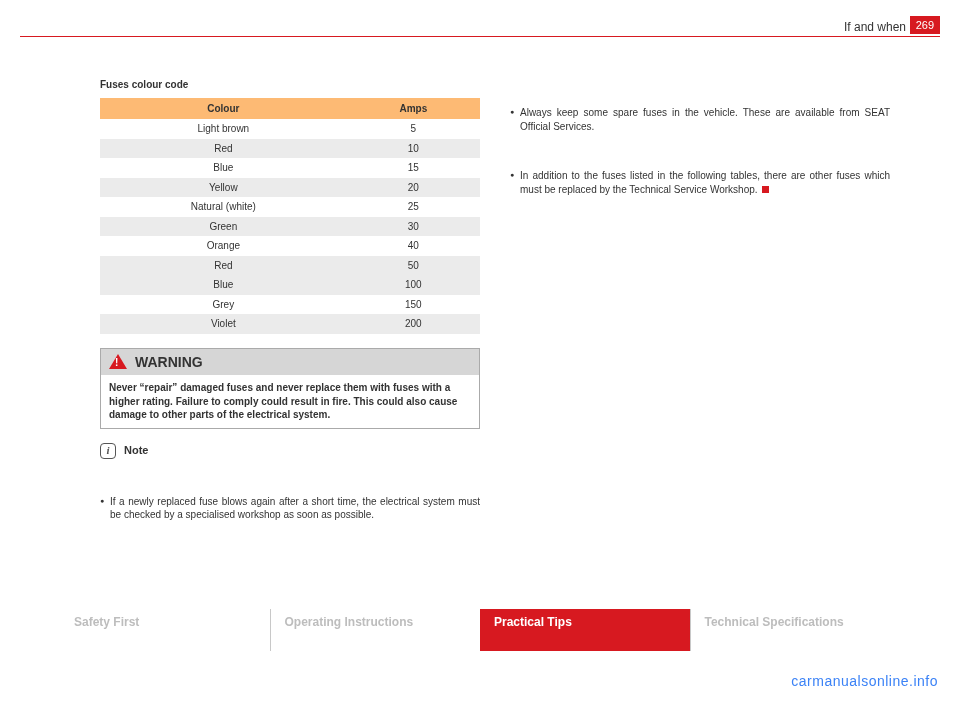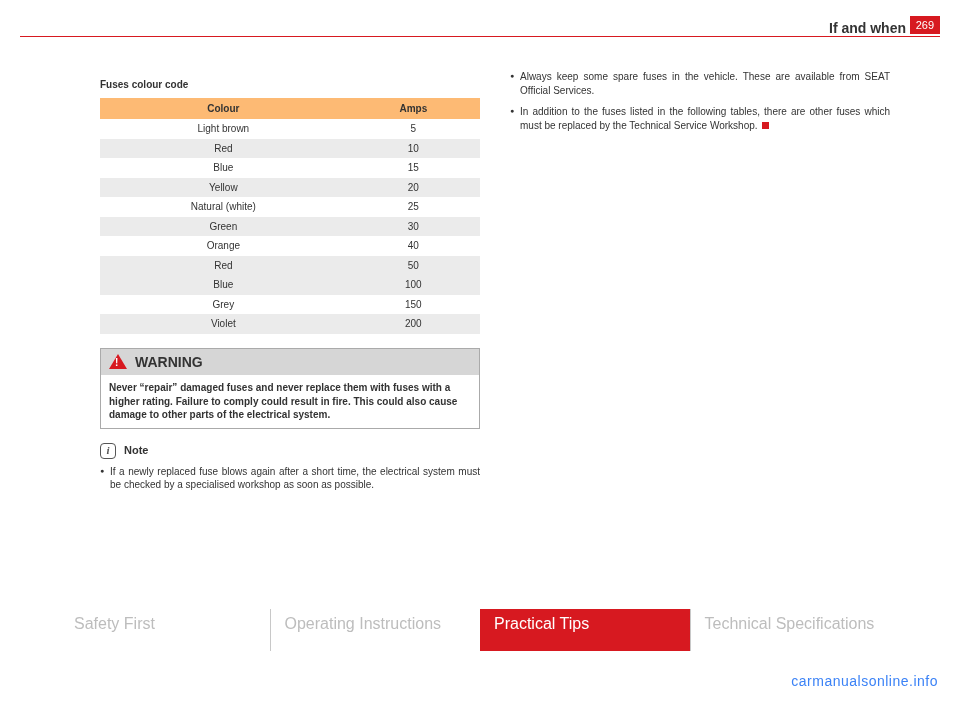--- a/index.html
+++ b/index.html
@@ -17,22 +17,22 @@
       overflow: hidden;
     }
     .header-region {
       position: relative;
       height: 38px;
     }
     .header-text {
       position: absolute;
       right: 54px;
       top: 20px;
-      font-size: 14px;
-      font-weight: bold;
+      font-size: 12px;
+      font-weight: normal;
       color: #333;
     }
     .page-number-box {
       position: absolute;
       right: 20px;
       top: 16px;
       background: #d71920;
       color: #fff;
       font-size: 11px;
       font-weight: normal;
@@ -143,20 +143,21 @@
       font-style: italic;
       font-weight: bold;
       font-size: 11px;
       color: #555;
     }
     .bullet {
       margin-bottom: 8px;
       padding-left: 10px;
       position: relative;
       text-align: justify;
+      margin-top: 36px;
     }
     .bullet::before {
       content: "●";
       position: absolute;
       left: 0;
       font-size: 7px;
       top: 1px;
     }
     .end-mark {
       display: inline-block;
@@ -169,22 +170,22 @@
     .footer {
       position: absolute;
       left: 60px;
       right: 60px;
       bottom: 50px;
       display: flex;
       height: 42px;
     }
     .footer-tab {
       flex: 1;
-      font-size: 16px;
-      font-weight: normal;
+      font-size: 12px;
+      font-weight: bold;
       padding: 6px 14px 0;
       border-left: 1px solid #c8c8c8;
     }
     .footer-tab:first-child { border-left: none; }
     .tab-inactive { color: #bdbdbd; background: transparent; }
     .tab-active { color: #fff; background: #d71920; border-left: none; }
     .watermark {
       position: absolute;
       right: 22px;
       bottom: 12px;

